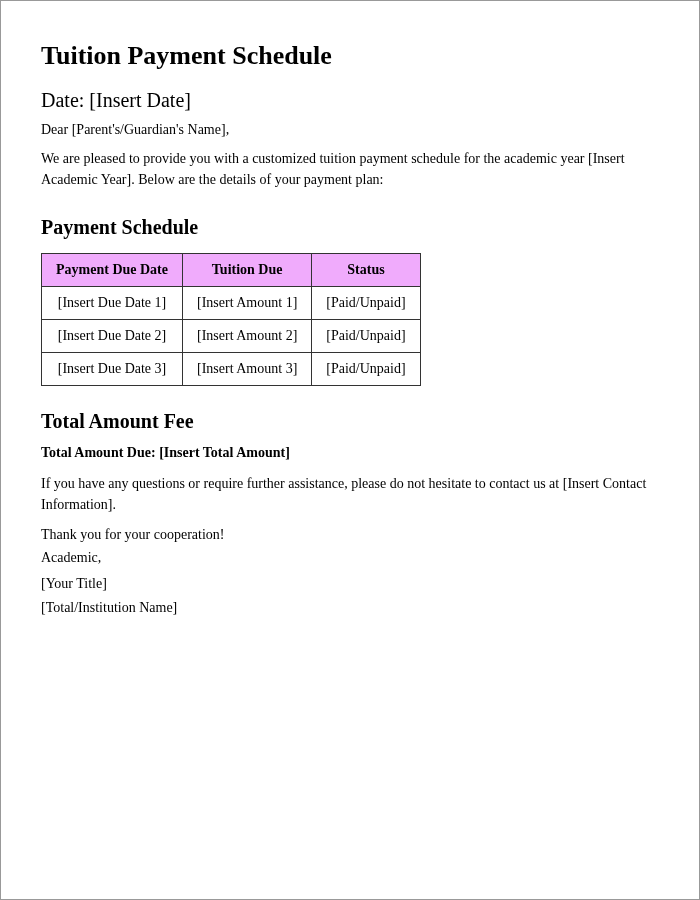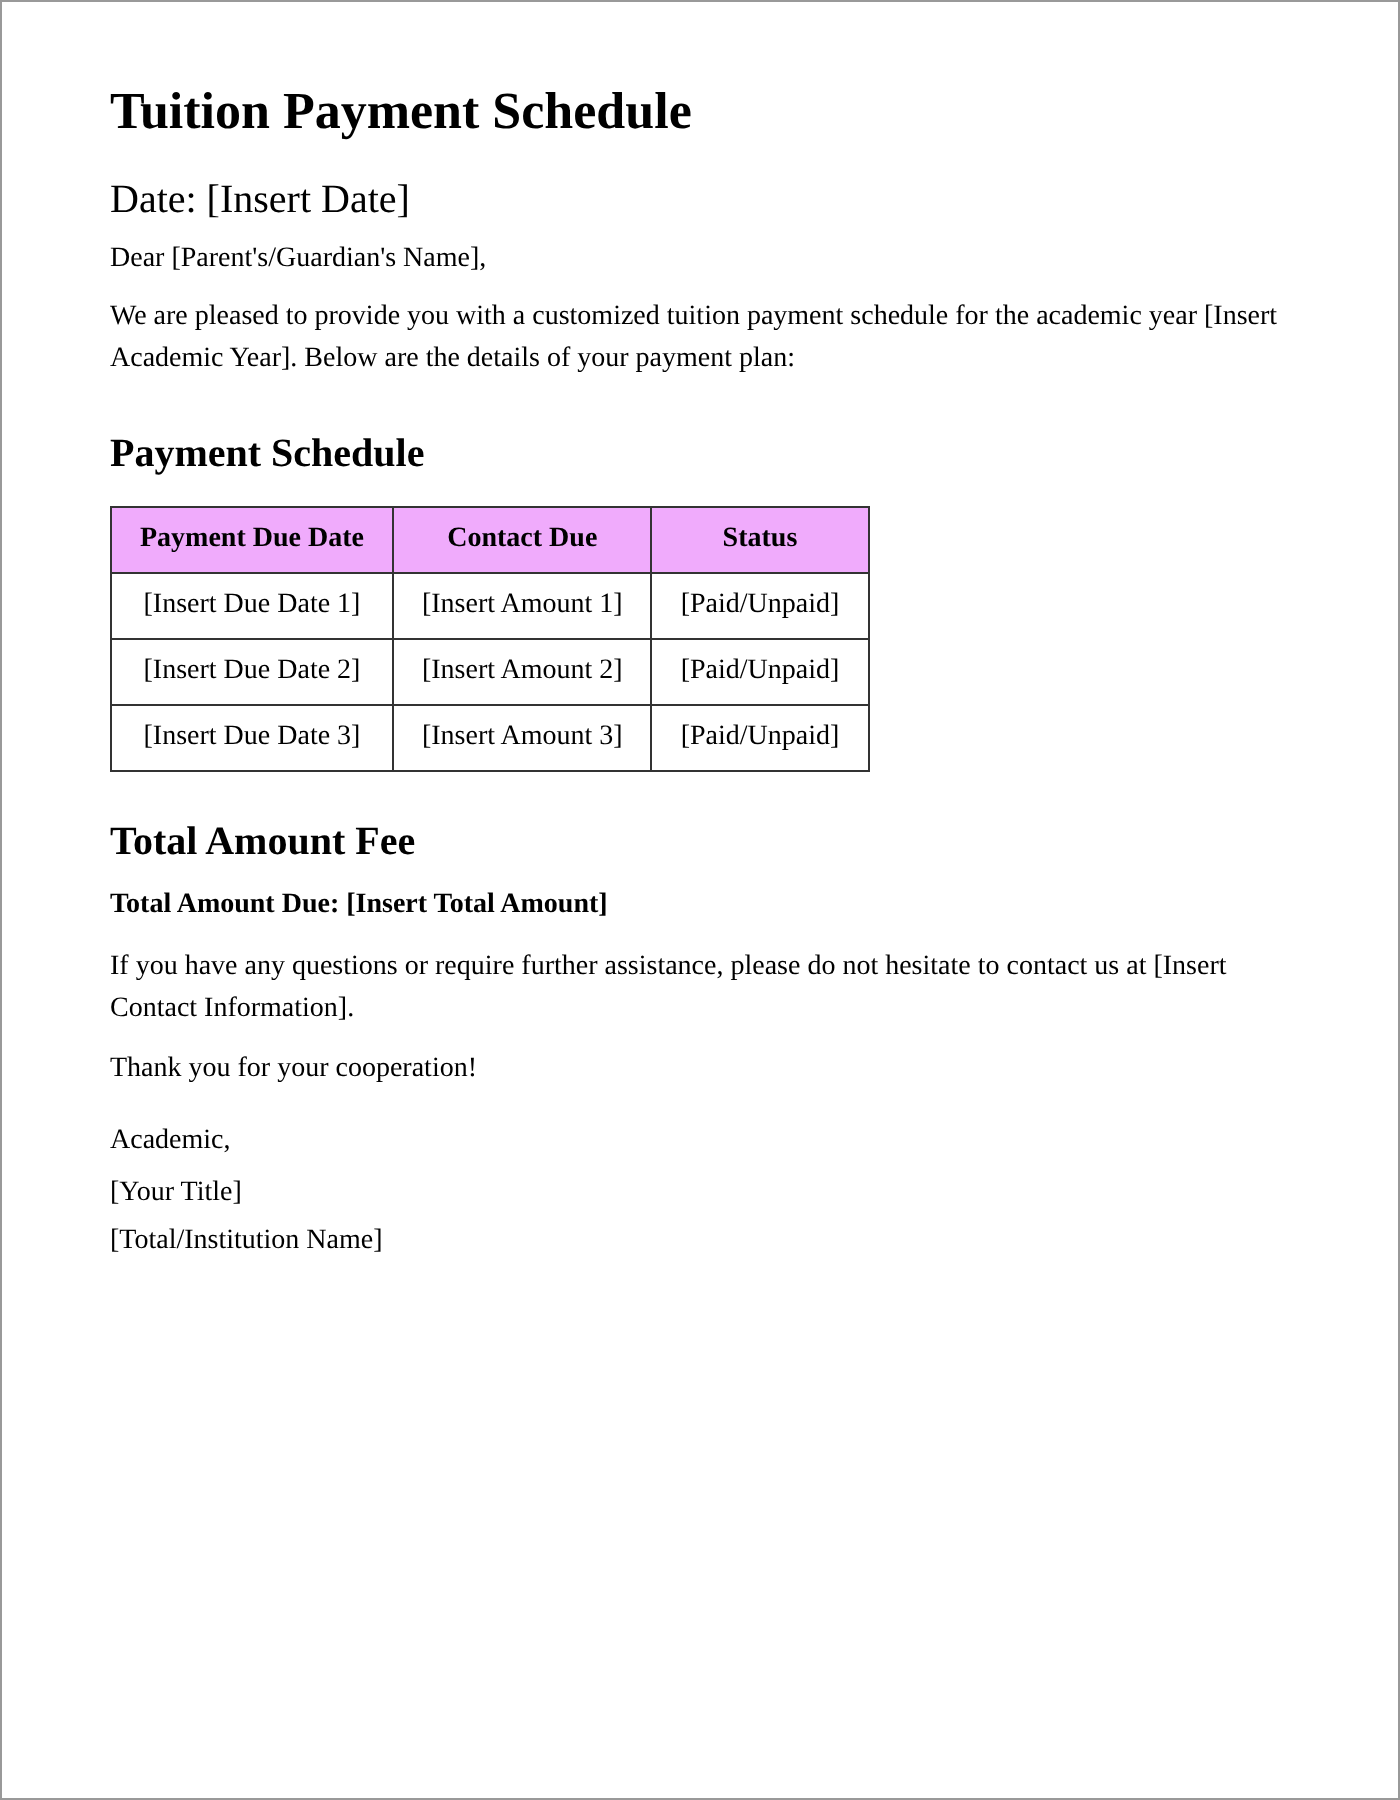--- a/index.html
+++ b/index.html
@@ -15,21 +15,21 @@
       align-items: center;
       min-height: 100vh;
       font-family: 'Times New Roman', Times, serif;
     }
 
     .page {
       width: 700px;
       min-height: 900px;
       background: #fff;
       border: 1px solid #999;
-      padding: 40px 54px;
+      padding: 40px 40px;
       position: relative;
     }
 
     .doc-title {
       font-size: 26px;
       font-weight: bold;
       margin-bottom: 18px;
       font-family: 'Times New Roman', Times, serif;
     }
 
@@ -91,21 +91,21 @@
     }
 
     .contact-para {
       font-size: 14px;
       margin-bottom: 12px;
       line-height: 1.5;
     }
 
     .thank-you {
       font-size: 14px;
-      margin-bottom: 20px;
+      margin-bottom: 7px;
     }
 
     .sincerely {
       font-size: 14px;
       margin-bottom: 10px;
     }
 
     .signature-line {
       font-size: 14px;
       margin-bottom: 8px;
@@ -123,21 +123,21 @@
   <p class="salutation">Dear [Parent's/Guardian's Name],</p>
 
   <p class="intro-para">We are pleased to provide you with a customized tuition payment schedule for the academic year [Insert Academic Year]. Below are the details of your payment plan:</p>
 
   <h2 class="section-title">Payment Schedule</h2>
 
   <table class="payment-table">
     <thead>
       <tr>
         <th>Payment Due Date</th>
-        <th>Contact Due</th>
+        <th>Tuition Due</th>
         <th>Status</th>
       </tr>
     </thead>
     <tbody id="table-body">
     <tr>
           <td>[Insert Due Date 1]</td>
           <td>[Insert Amount 1]</td>
           <td>[Paid/Unpaid]</td>
         </tr>
         <tr>

